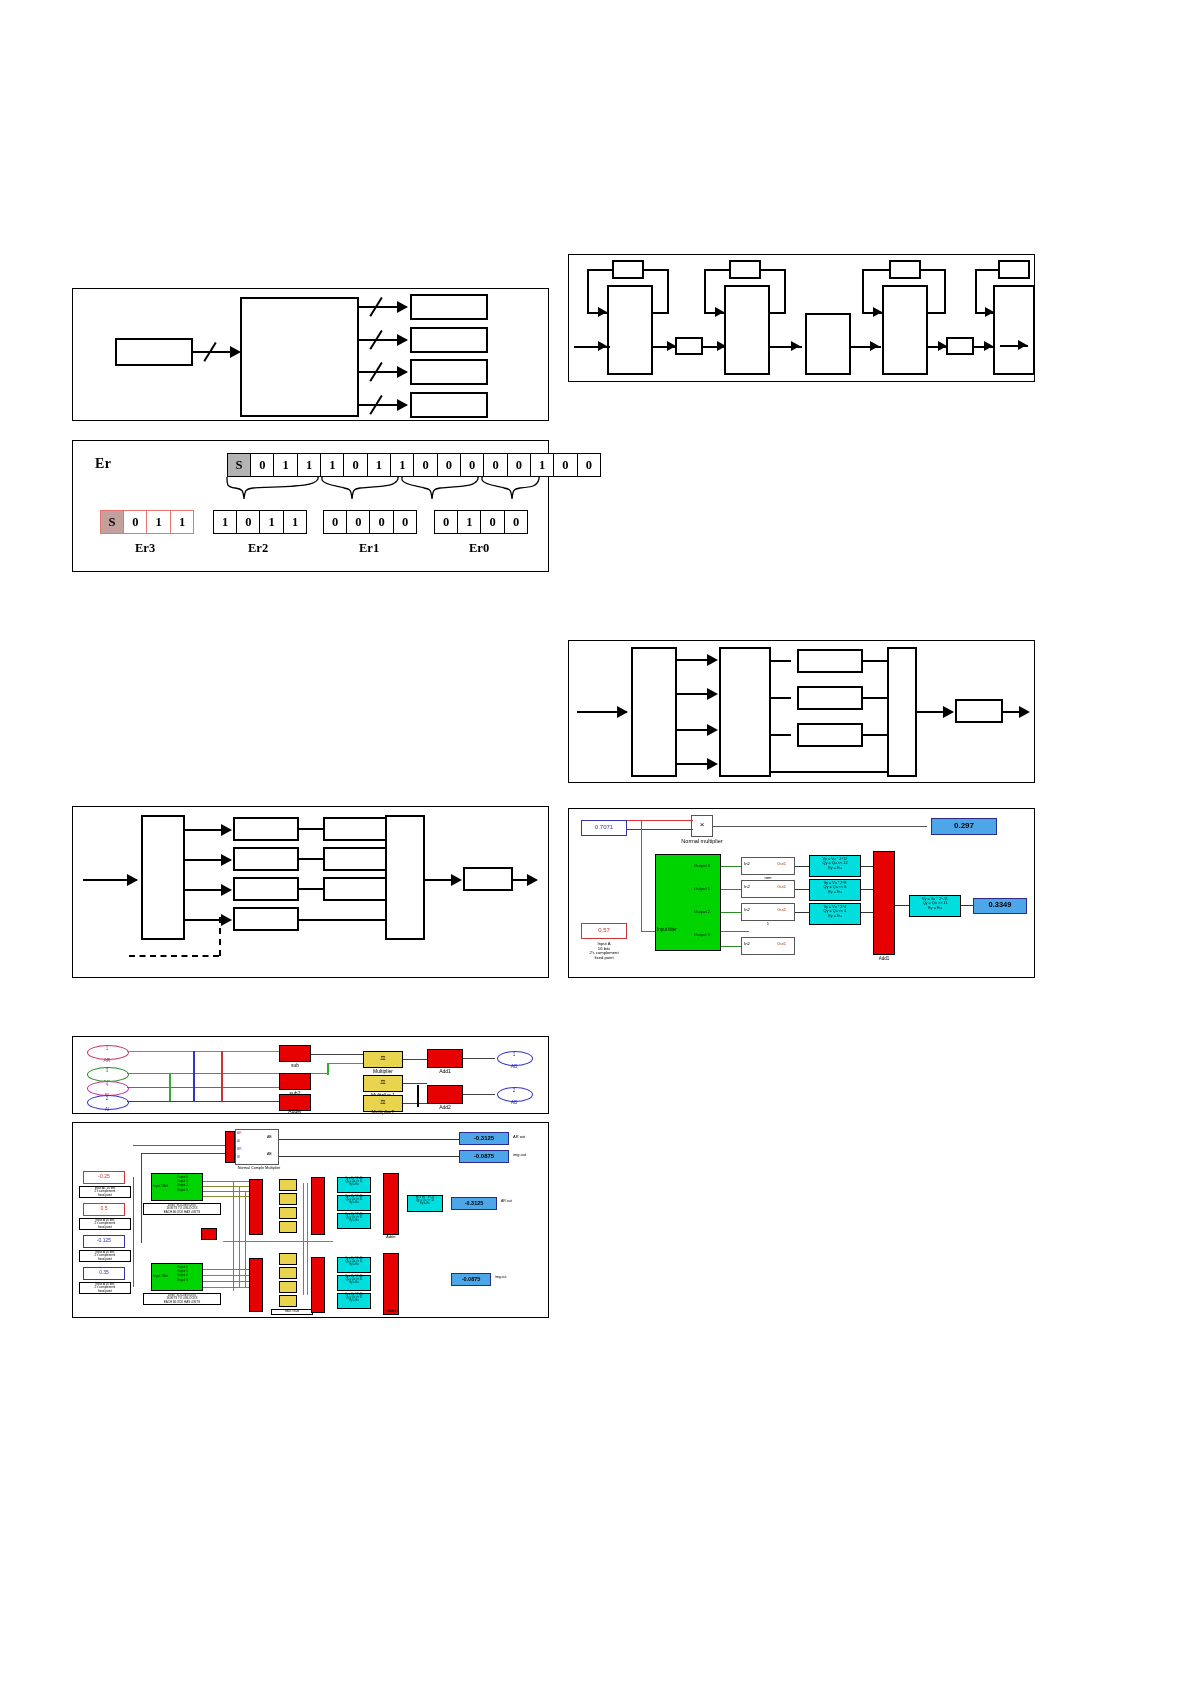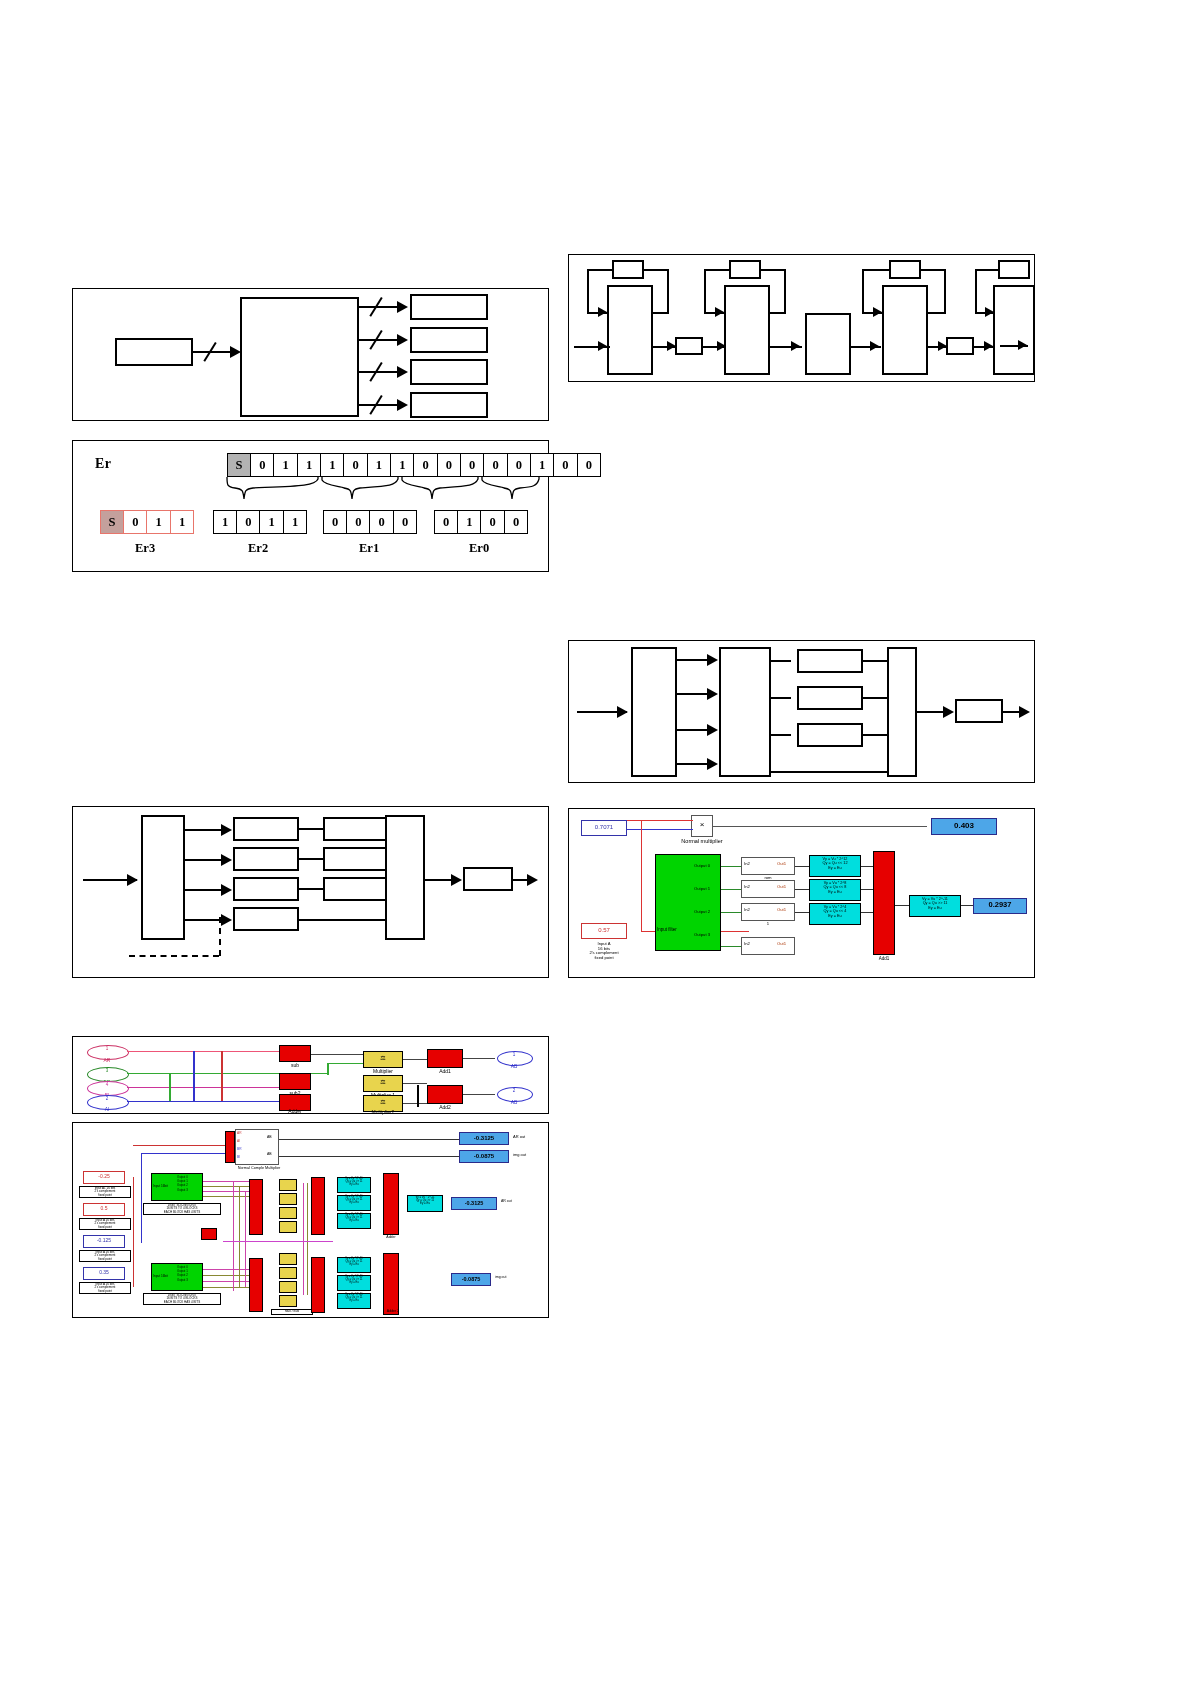--- a/index.html
+++ b/index.html
@@ -293,21 +293,21 @@
 
   <div class="sl sl-const-r" style="left:12px;top:114px;width:46px;height:16px;"></div>
   <div class="sl-txt" style="left:12px;top:118px;width:46px;text-align:center;font-size:6px;color:#cc3333;">0.57</div>
   <div class="sl-txt" style="left:6px;top:133px;width:58px;text-align:center;font-size:4.2px;">Input A
 16 bits
 2's complement
 fixed point</div>
 
   <div class="w" style="left:144px;top:17px;width:214px;height:1.2px;background:#555;"></div>
   <div class="sl sl-blue-disp" style="left:362px;top:9px;width:66px;height:17px;"></div>
-  <div class="sl-txt" style="left:362px;top:13px;width:66px;text-align:center;font-size:8px;font-weight:bold;color:#000;">0.403</div>
+  <div class="sl-txt" style="left:362px;top:13px;width:66px;text-align:center;font-size:8px;font-weight:bold;color:#000;">0.297</div>
 
   <div class="sl sl-green" style="left:86px;top:45px;width:66px;height:97px;"></div>
   <div class="sl-txt" style="left:88px;top:118px;font-size:4.5px;">Input filter</div>
   <div class="sl-txt" style="left:125px;top:55px;font-size:4.2px;">Output 0</div>
   <div class="sl-txt" style="left:125px;top:78px;font-size:4.2px;">Output 1</div>
   <div class="sl-txt" style="left:125px;top:101px;font-size:4.2px;">Output 2</div>
   <div class="sl-txt" style="left:125px;top:124px;font-size:4.2px;">Output 3</div>
 
   <div class="sl sl-white" style="left:172px;top:48px;width:54px;height:18px;"></div>
   <div class="sl-txt" style="left:175px;top:53px;font-size:4.2px;">In2</div>
@@ -342,21 +342,21 @@
 
   <div class="sl sl-red" style="left:304px;top:42px;width:22px;height:104px;"></div>
   <div class="sl-txt" style="left:296px;top:147px;width:38px;text-align:center;font-size:4.5px;">Add1</div>
 
   <div class="sl sl-cyan" style="left:340px;top:86px;width:52px;height:22px;"></div>
   <div class="sl-txt" style="left:340px;top:88px;width:52px;text-align:center;font-size:3.8px;">Vy = Vu * 2^-11
 Qy = Qu &gt;&gt; 11
 Ey = Eu</div>
 
   <div class="sl sl-blue-disp" style="left:404px;top:89px;width:54px;height:16px;"></div>
-  <div class="sl-txt" style="left:404px;top:92px;width:54px;text-align:center;font-size:7.5px;font-weight:bold;">0.2937</div>
+  <div class="sl-txt" style="left:404px;top:92px;width:54px;text-align:center;font-size:7.5px;font-weight:bold;">0.3349</div>
 
   <div class="w" style="left:226px;top:57px;width:14px;height:1.2px;background:#333;"></div>
   <div class="w" style="left:226px;top:80px;width:14px;height:1.2px;background:#333;"></div>
   <div class="w" style="left:226px;top:103px;width:14px;height:1.2px;background:#333;"></div>
   <div class="w" style="left:292px;top:57px;width:12px;height:1.2px;background:#333;"></div>
   <div class="w" style="left:292px;top:80px;width:12px;height:1.2px;background:#333;"></div>
   <div class="w" style="left:292px;top:103px;width:12px;height:1.2px;background:#333;"></div>
   <div class="w" style="left:326px;top:96px;width:14px;height:1.2px;background:#333;"></div>
   <div class="w" style="left:392px;top:96px;width:12px;height:1.2px;background:#333;"></div>
   <div class="w" style="left:152px;top:57px;width:20px;height:1.2px;background:#2a8a2a;"></div>

